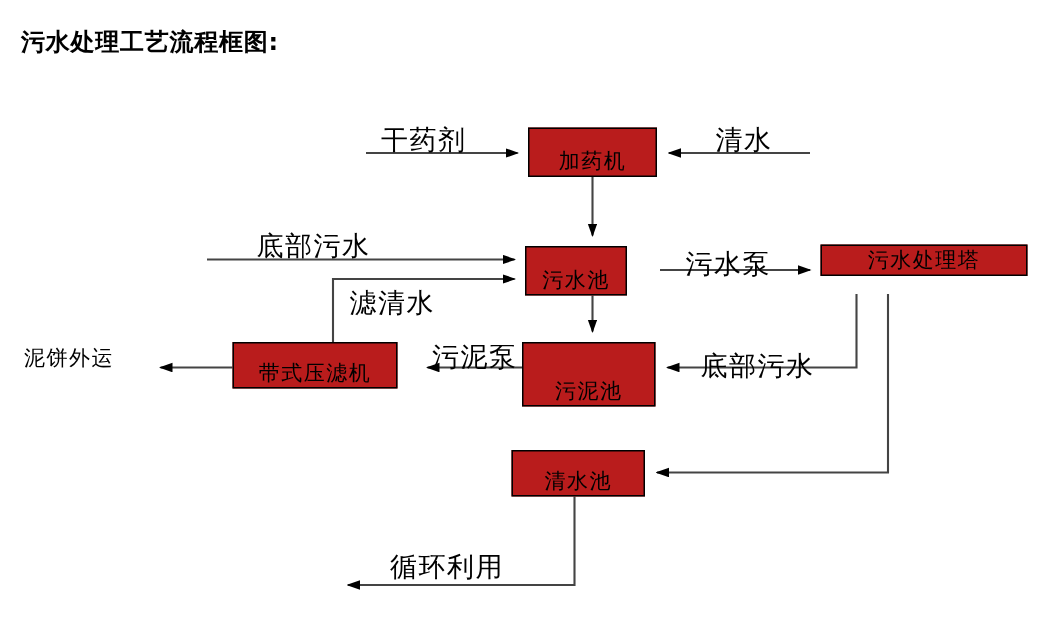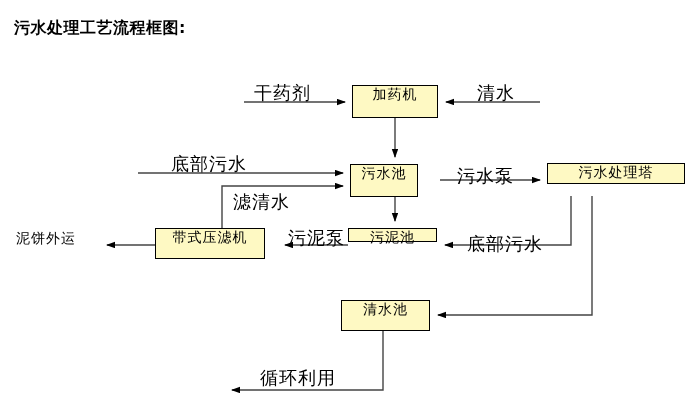--- a/index.html
+++ b/index.html
@@ -35,23 +35,23 @@
     position: absolute;
     left: 0;
     top: 0;
     width: 700px;
     height: 420px;
   }
   .node-box {
     position: absolute;
     box-sizing: border-box;
     border: 1px solid #000000;
-    background: #fef9c3;
+    background: #b91c1c;
     display: flex;
-    align-items: flex-start;
+    align-items: flex-end;
     justify-content: center;
     font-size: 14px;
     white-space: nowrap;
     letter-spacing: 1px;
   }
   .edge-label {
     position: absolute;
     font-size: 18px;
     white-space: nowrap;
     letter-spacing: 1px;
@@ -114,21 +114,21 @@
   </div>
 
   <div class="node-box" style="left:547px; top:163px; width:138px; height:21px;">
     <span>污水处理塔</span>
   </div>
 
   <div class="node-box" style="left:155px; top:228px; width:110px; height:31px;">
     <span>带式压滤机</span>
   </div>
 
-  <div class="node-box" style="left:348px; top:228px; width:89px; height:14px;">
+  <div class="node-box" style="left:348px; top:228px; width:89px; height:43px;">
     <span>污泥池</span>
   </div>
 
   <div class="node-box" style="left:341px; top:300px; width:89px; height:31px;">
     <span>清水池</span>
   </div>
 
   <div class="edge-label" style="left:254px; top:81px;">干药剂</div>
   <div class="edge-label" style="left:477px; top:81px;">清水</div>
   <div class="edge-label" style="left:171px; top:152px;">底部污水</div>

